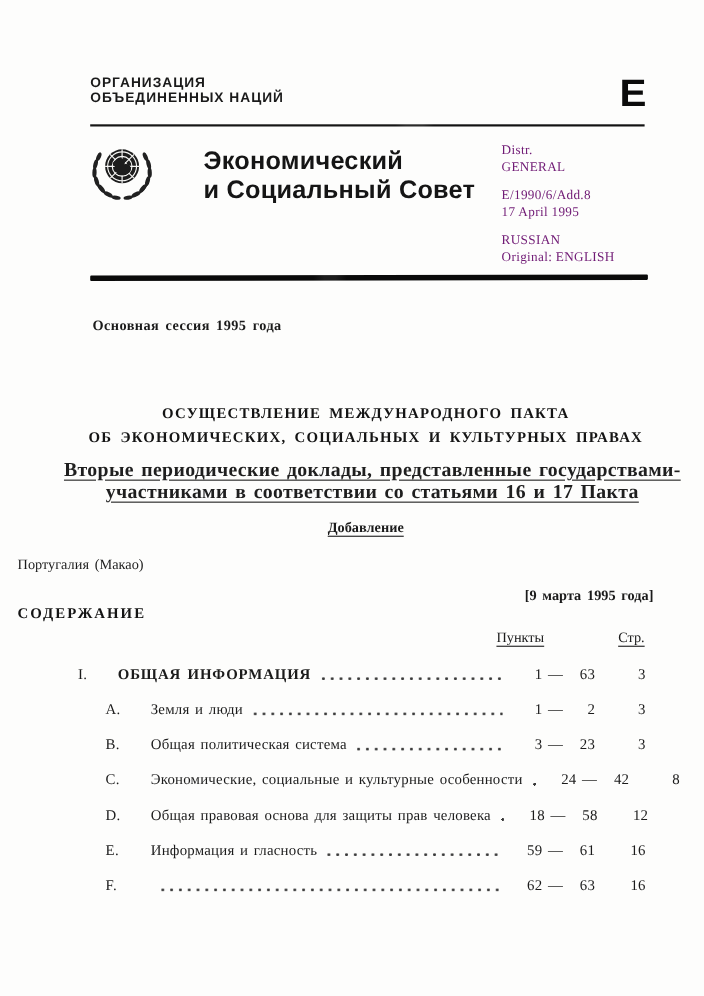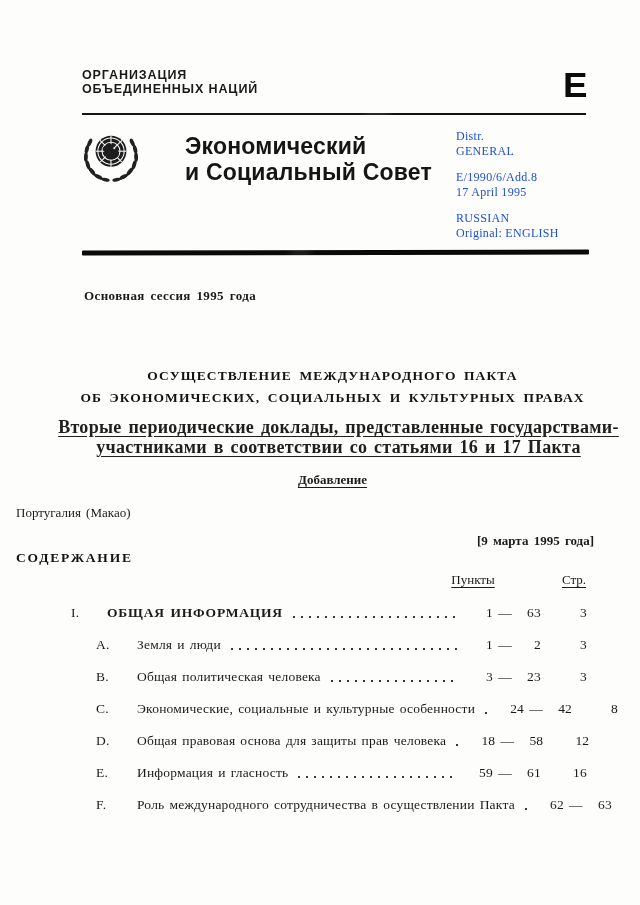--- a/index.html
+++ b/index.html
@@ -35,21 +35,21 @@
   
   .masthead { display: flex; align-items: flex-start; margin: 14px 55px 0 64px; gap: 21px; }
   .emblem { width: 62px; height: 56px; flex: 0 0 auto; }
   .council-name {
     font-family: "Liberation Sans", sans-serif;
     font-weight: bold; font-size: 23px; line-height: 26px;
     letter-spacing: 0.2px; color: #151515; margin: 4px 0 0 22px;
   }
   .distr-block {
     margin-left: auto; width: 138px;
-    font-size: 12px; line-height: 15px; color: #1d4ed8;
+    font-size: 12px; line-height: 15px; color: #701a75;
     filter: blur(0.35px); letter-spacing: 0.3px;
   }
   .distr-group { margin-bottom: 11px; }
   .distr-group:last-child { margin-bottom: 0; }
   .rule-thick {
     height: 5px; margin: 9px 60px 0 66px;
     background: linear-gradient(90deg, #0a0a0a 0 40%, #1c1c1c 42% 44%, #0a0a0a 46% 100%);
     border-radius: 1px; transform: rotate(-0.12deg);
   }
 
@@ -232,21 +232,21 @@
       <span class="toc-paras">
           <span class="p-from">1</span>
           <span class="p-dash">—</span>
           <span class="p-to">2</span>
         </span>
       <span class="toc-page">3</span>
     </div>
 
     <div class="toc-row sub">
       <span class="toc-letter">B.</span>
-      <span class="toc-title">Общая политическая человека</span>
+      <span class="toc-title">Общая политическая система</span>
       <span class="leader"></span>
       <span class="toc-paras">
           <span class="p-from">3</span>
           <span class="p-dash">—</span>
           <span class="p-to">23</span>
         </span>
       <span class="toc-page">3</span>
     </div>
 
     <div class="toc-row sub">
@@ -280,21 +280,20 @@
       <span class="toc-paras">
           <span class="p-from">59</span>
           <span class="p-dash">—</span>
           <span class="p-to">61</span>
         </span>
       <span class="toc-page">16</span>
     </div>
 
     <div class="toc-row sub">
       <span class="toc-letter">F.</span>
-      <span class="toc-title">Роль международного сотрудничества в осуществлении Пакта</span>
       <span class="leader"></span>
       <span class="toc-paras">
           <span class="p-from">62</span>
           <span class="p-dash">—</span>
           <span class="p-to">63</span>
         </span>
       <span class="toc-page">16</span>
     </div>
 
   </div>

